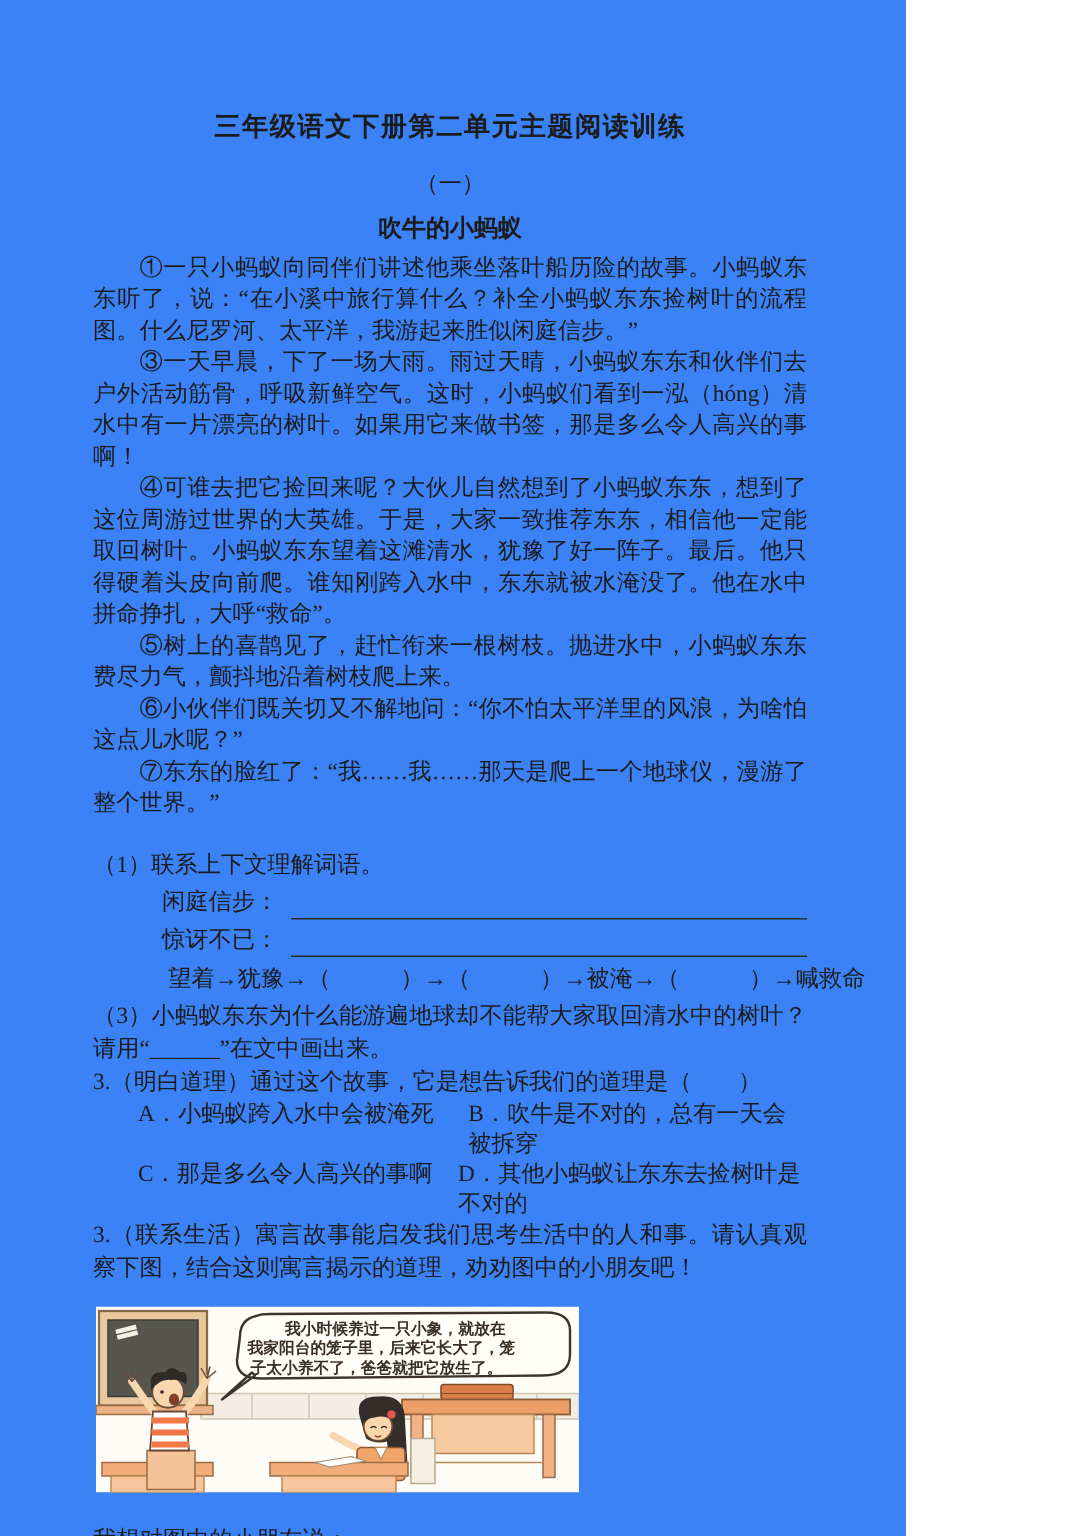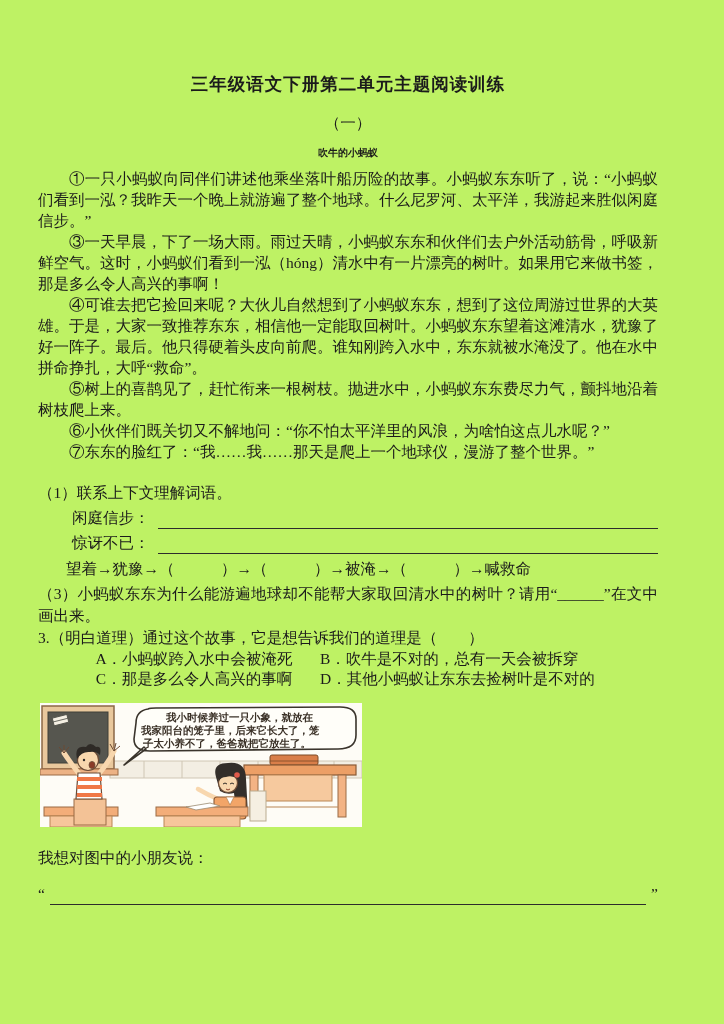--- a/index.html
+++ b/index.html
@@ -4,59 +4,59 @@
 <style>
   html,body { margin:0; padding:0; background:#ffffff; }
   body {
     width:724px; height:1024px;
     font-family:"Liberation Serif","DejaVu Serif",serif;
     color:#1b1b1b;
     -webkit-font-smoothing:antialiased;
   }
   .page {
     box-sizing:border-box;
-    width:724px; height:1024px;
-    padding:72px 66px 0 38px;
+    width:604px; height:1024px;
+    padding:72px 66px 0 62px;
     overflow:hidden;
-    background:#bef264;
+    background:#3b82f6;
   }
   .doc-title {
     margin:0 0 16px 0;
     font-size:17.5px; font-weight:600;
     text-align:center; letter-spacing:1px;
   }
   .part-label { text-align:center; font-size:15.5px; line-height:22px; margin:6px 0 8px; }
-  .story-title { text-align:center; font-size:10px; font-weight:600; line-height:22px; margin:0 0 4px; }
+  .story-title { text-align:center; font-size:16px; font-weight:600; line-height:22px; margin:0 0 4px; }
   .story p {
     margin:0; font-size:15.5px; line-height:21px;
     text-indent:2em; text-align:justify;
   }
   .questions { margin-top:20px; }
   .questions .stem, .questions .substem {
     margin:0; font-size:15.5px; line-height:22px; text-align:justify;
   }
   .blank-row {
     display:flex; align-items:flex-end;
-    margin:3px 0 3px 34px;
+    margin:3px 0 3px 46px;
     font-size:15.5px; line-height:22px;
   }
   .blank-label { white-space:nowrap; }
   .blank-line {
     flex:1; height:19px;
     border-bottom:1.5px solid #2c2c2c;
     margin-left:8px;
   }
   .flow-line {
-    margin:2px 0 2px 28px;
+    margin:2px 0 2px 50px;
     font-size:15.5px; line-height:24px;
     white-space:nowrap;
   }
   .options { margin:0 0 0 30px; }
   .option-row { display:flex; font-size:15.5px; line-height:20px; }
-  .option-cell-a { width:252px;text-align:center; }
+  .option-cell-a { width:252px; }
   .cartoon-wrap { margin:14px 0 0 2px; }
   .answer-prompt { margin:16px 0 0 0 !important; }
   .quote-row {
     display:flex; align-items:flex-end;
     margin-top:14px; font-size:15.5px; line-height:22px;
   }
   .quote-row .blank-line { margin:0 5px; height:21px; }
   .quote-mark { white-space:nowrap; }
   .bubble-text {
     font-family:"Liberation Serif","DejaVu Serif",serif;
@@ -66,21 +66,21 @@
 </head>
 <body>
 
 <div class="page">
 
   <h1 class="doc-title">三年级语文下册第二单元主题阅读训练</h1>
   <div class="part-label">（一）</div>
   <div class="story-title">吹牛的小蚂蚁</div>
 
   <div class="story">
-    <p>①一只小蚂蚁向同伴们讲述他乘坐落叶船历险的故事。小蚂蚁东东听了，说：“小蚂蚁们看到一泓？我昨天一个晚上就游遍了整个地球。什么尼罗河、太平洋，我游起来胜似闲庭信步。”</p>
+    <p>①一只小蚂蚁向同伴们讲述他乘坐落叶船历险的故事。小蚂蚁东东听了，说：“在小溪中旅行算什么？补全小蚂蚁东东捡树叶的流程图。什么尼罗河、太平洋，我游起来胜似闲庭信步。”</p>
     <p>③一天早晨，下了一场大雨。雨过天晴，小蚂蚁东东和伙伴们去户外活动筋骨，呼吸新鲜空气。这时，小蚂蚁们看到一泓（hóng）清水中有一片漂亮的树叶。如果用它来做书签，那是多么令人高兴的事啊！</p>
     <p>④可谁去把它捡回来呢？大伙儿自然想到了小蚂蚁东东，想到了这位周游过世界的大英雄。于是，大家一致推荐东东，相信他一定能取回树叶。小蚂蚁东东望着这滩清水，犹豫了好一阵子。最后。他只得硬着头皮向前爬。谁知刚跨入水中，东东就被水淹没了。他在水中拼命挣扎，大呼“救命”。</p>
     <p>⑤树上的喜鹊见了，赶忙衔来一根树枝。抛进水中，小蚂蚁东东费尽力气，颤抖地沿着树枝爬上来。</p>
     <p>⑥小伙伴们既关切又不解地问：“你不怕太平洋里的风浪，为啥怕这点儿水呢？”</p>
     <p>⑦东东的脸红了：“我……我……那天是爬上一个地球仪，漫游了整个世界。”</p>
   </div>
 
   <div class="questions">
 
     <p class="substem">（1）联系上下文理解词语。</p>
@@ -103,20 +103,21 @@
       <div class="option-row">
         <span class="option-cell-a">A．小蚂蚁跨入水中会被淹死</span>
         <span>B．吹牛是不对的，总有一天会被拆穿</span>
       </div>
       <div class="option-row">
         <span class="option-cell-a">C．那是多么令人高兴的事啊</span>
         <span>D．其他小蚂蚁让东东去捡树叶是不对的</span>
       </div>
     </div>
 
+    <p class="stem">3.（联系生活）寓言故事能启发我们思考生活中的人和事。请认真观察下图，结合这则寓言揭示的道理，劝劝图中的小朋友吧！</p>
 
     <div class="cartoon-wrap">
       <svg width="322" height="124" viewBox="0 0 322 124">
 
         <rect x="0" y="0" width="322" height="124" fill="#fefcf6"></rect>
 
         <g stroke="#cfc6b4" stroke-width="1" fill="#f3eee3">
           <rect x="70" y="58" width="252" height="17"></rect>
           <line x1="104" y1="58" x2="104" y2="75"></line>
           <line x1="142" y1="58" x2="142" y2="75"></line>

